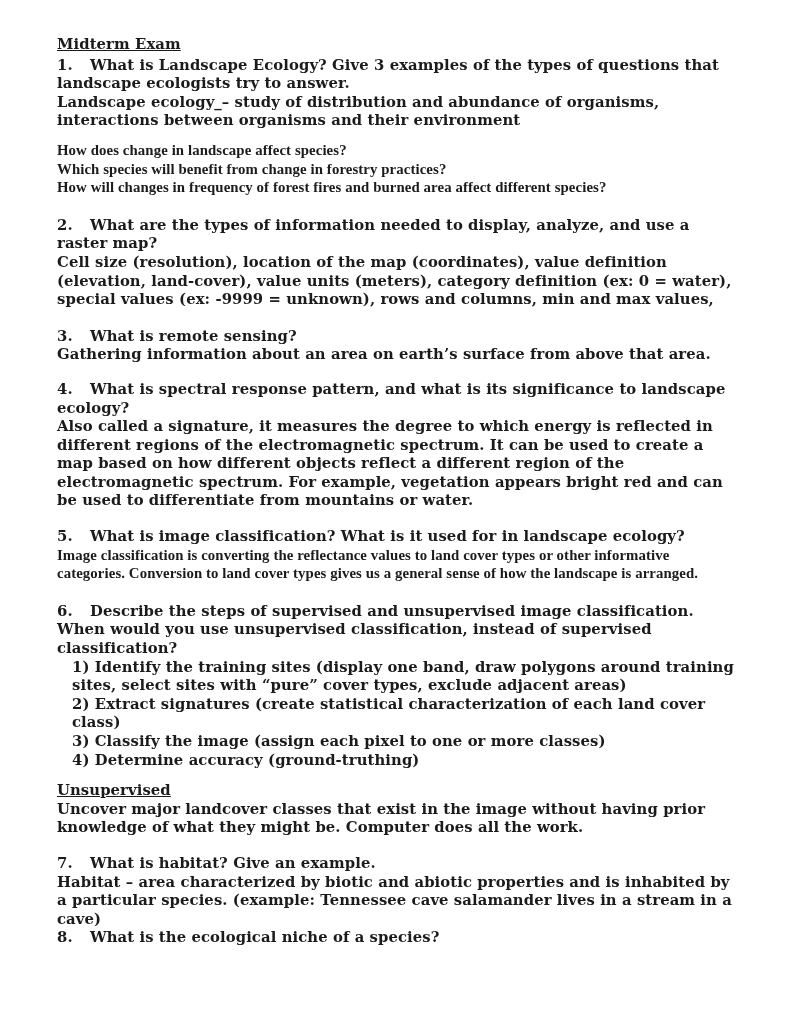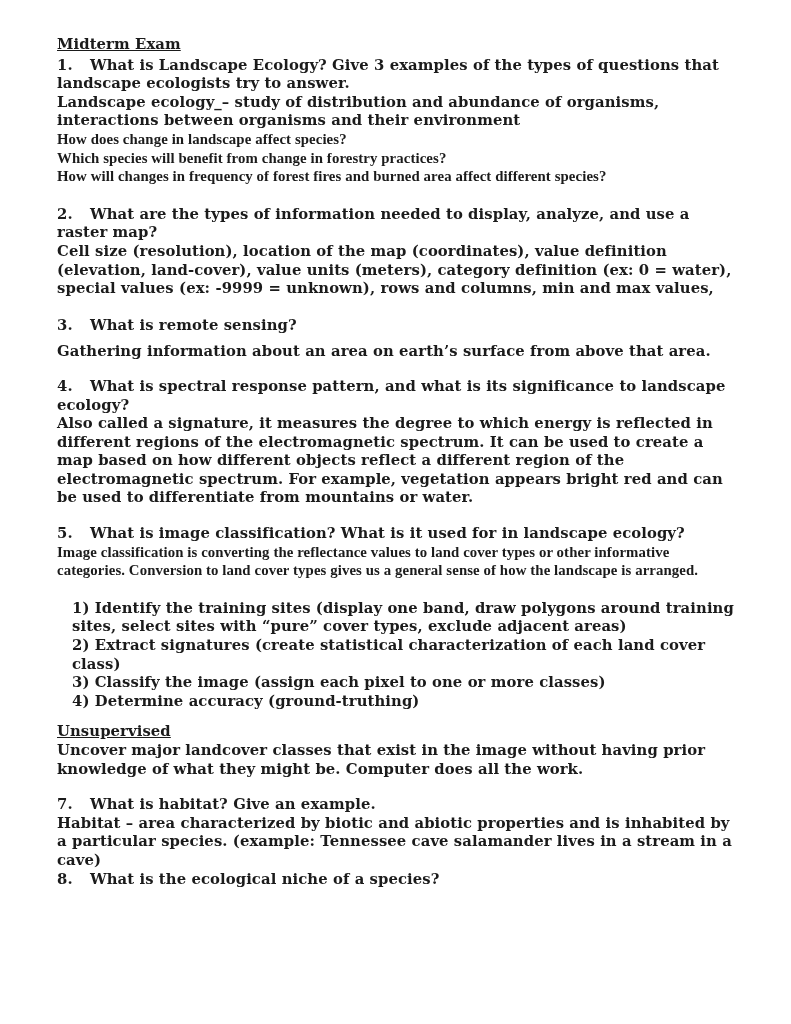--- a/index.html
+++ b/index.html
@@ -27,23 +27,23 @@
     line-height: 18.6px;
     font-weight: 700;
     text-decoration: underline;
     margin-bottom: 2px;
   }
   .ul { text-decoration: underline; }
   .qnum {
     display: inline-block;
     width: 33px;
   }
-  .mb11 { }
+  .mb11 { margin-bottom: 11px; }
   .mb12 { margin-bottom: 12px; margin-left: 15px; }
-  .mb16 { margin-bottom: 16px; margin-top: 8px; }
+  .mb16 { margin-bottom: 16px; }
   .mb17 { margin-bottom: 17px; }
   .mb18 { margin-bottom: 18px; }
   .mb19 { margin-bottom: 19px; font-family: Liberation Serif, serif; }
 </style>
 </head>
 <body>
 
 <div class="page">
 
   <h1 class="title">Midterm Exam</h1>
@@ -62,20 +62,21 @@
 
   <p class="q"><span class="qnum">3.</span><span>What is remote sensing?</span></p>
   <p class="a mb16">Gathering information about an area on earth’s surface from above that area.</p>
 
   <p class="q"><span class="qnum">4.</span><span>What is spectral response pattern, and what is its significance to landscape ecology?</span></p>
   <p class="a mb17">Also called a signature, it measures the degree to which energy is reflected in different regions of the electromagnetic spectrum. It can be used to create a map based on how different objects reflect a different region of the electromagnetic spectrum. For example, vegetation appears bright red and can be used to differentiate from mountains or water.</p>
 
   <p class="q"><span class="qnum">5.</span><span>What is image classification? What is it used for in landscape ecology?</span></p>
   <p class="a mb19">Image classification is converting the reflectance values to land cover types or other informative categories. Conversion to land cover types gives us a general sense of how the landscape is arranged.</p>
 
+  <p class="q"><span class="qnum">6.</span><span>Describe the steps of supervised and unsupervised image classification. When would you use unsupervised classification, instead of supervised classification?</span></p>
   <div class="mb12">
     <p>1) Identify the training sites (display one band, draw polygons around training sites, select sites with “pure” cover types, exclude adjacent areas)</p>
     <p>2) Extract signatures (create statistical characterization of each land cover class)</p>
     <p>3) Classify the image (assign each pixel to one or more classes)</p>
     <p>4) Determine accuracy (ground-truthing)</p>
   </div>
 
   <p class="ul">Unsupervised</p>
   <p class="a mb17">Uncover major landcover classes that exist in the image without having prior knowledge of what they might be. Computer does all the work.</p>
 

